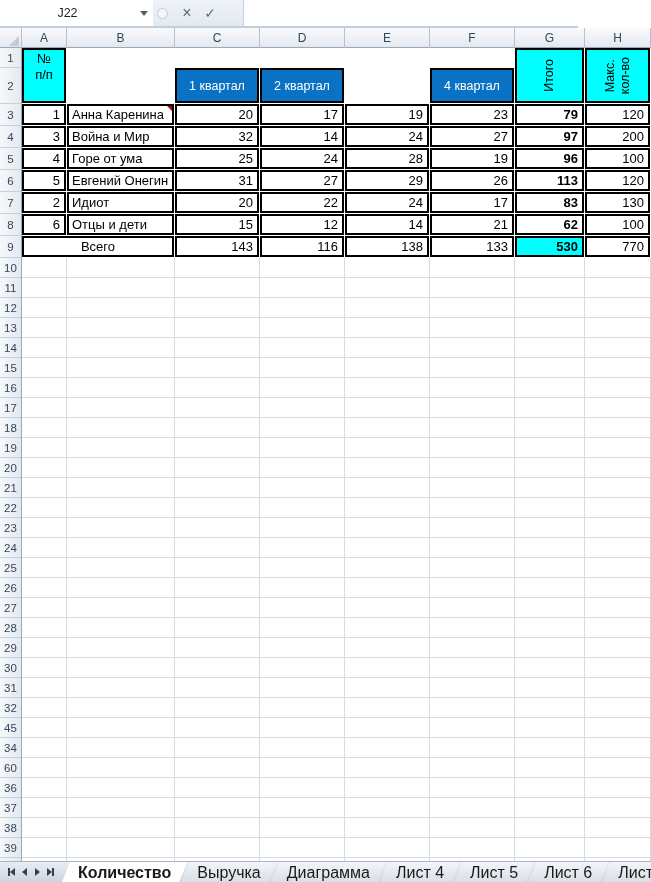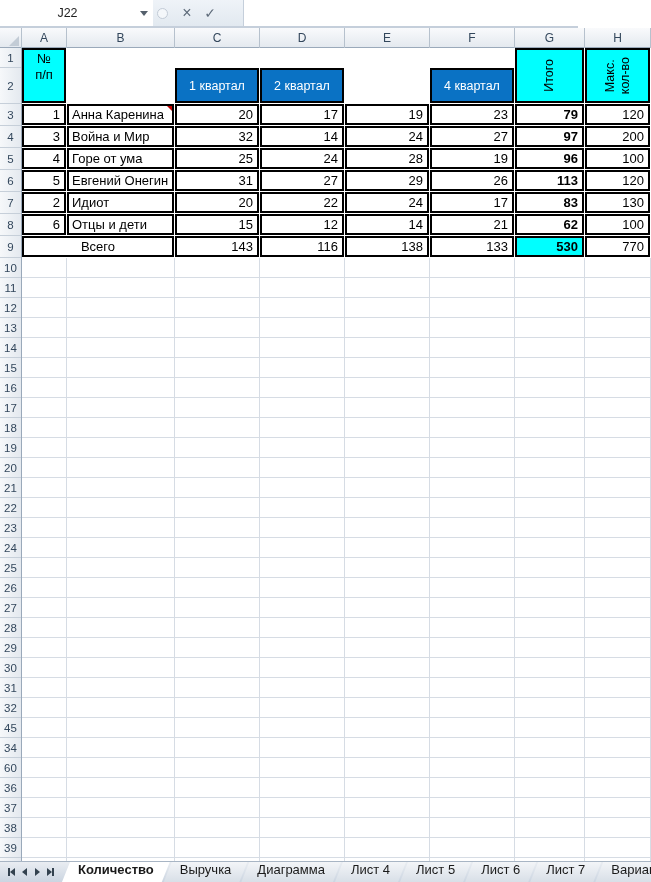--- a/index.html
+++ b/index.html
@@ -83,21 +83,21 @@
             display:flex; align-items:stretch; overflow:hidden; }
   .tabnav { width:62px; display:flex; align-items:center; justify-content:space-around;
             padding:0 4px; }
   .nbtn { display:flex; align-items:center; height:100%; padding:0 1px; }
   .nbar { width:2px; height:8px; background:#33424F; }
   .ntri-l { width:0; height:0; border-top:4px solid transparent; border-bottom:4px solid transparent;
             border-right:5px solid #33424F; }
   .ntri-r { width:0; height:0; border-top:4px solid transparent; border-bottom:4px solid transparent;
             border-left:5px solid #33424F; }
   .tabs { flex:1; display:flex; align-items:stretch; overflow:hidden; }
-  .tab { display:flex; align-items:flex-start; padding:0 16px; font-size:13px; color:#1a1a1a;
+  .tab { display:flex; align-items:flex-end; padding:0 16px; font-size:16px; color:#1a1a1a;
          background:linear-gradient(#F3F5F8,#D8DFE7); margin-right:-6px;
          clip-path:polygon(8px 0, 100% 0, calc(100% - 8px) 100%, 0 100%); white-space:nowrap; }
   .tab.active { background:#fff; font-weight:bold; z-index:2; }
 </style>
 </head>
 <body>
 
 <div id="app">
 
   <div class="fbar">

